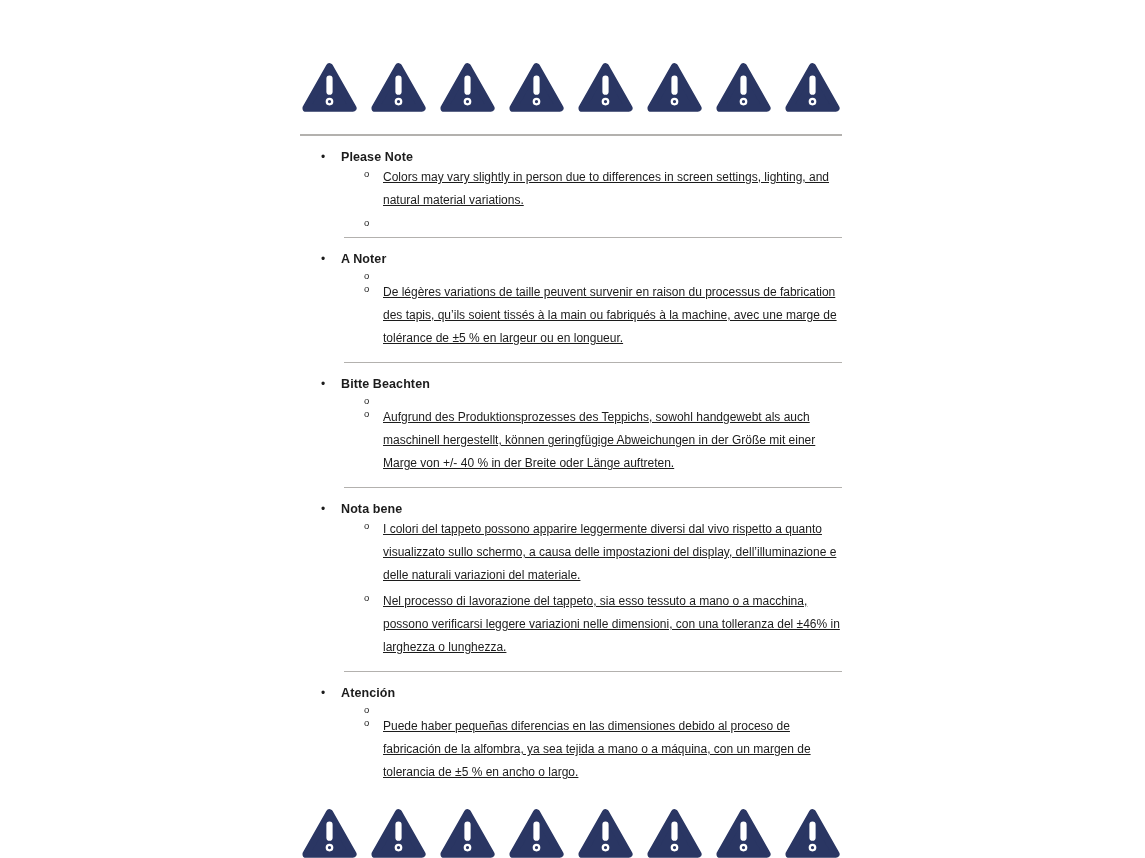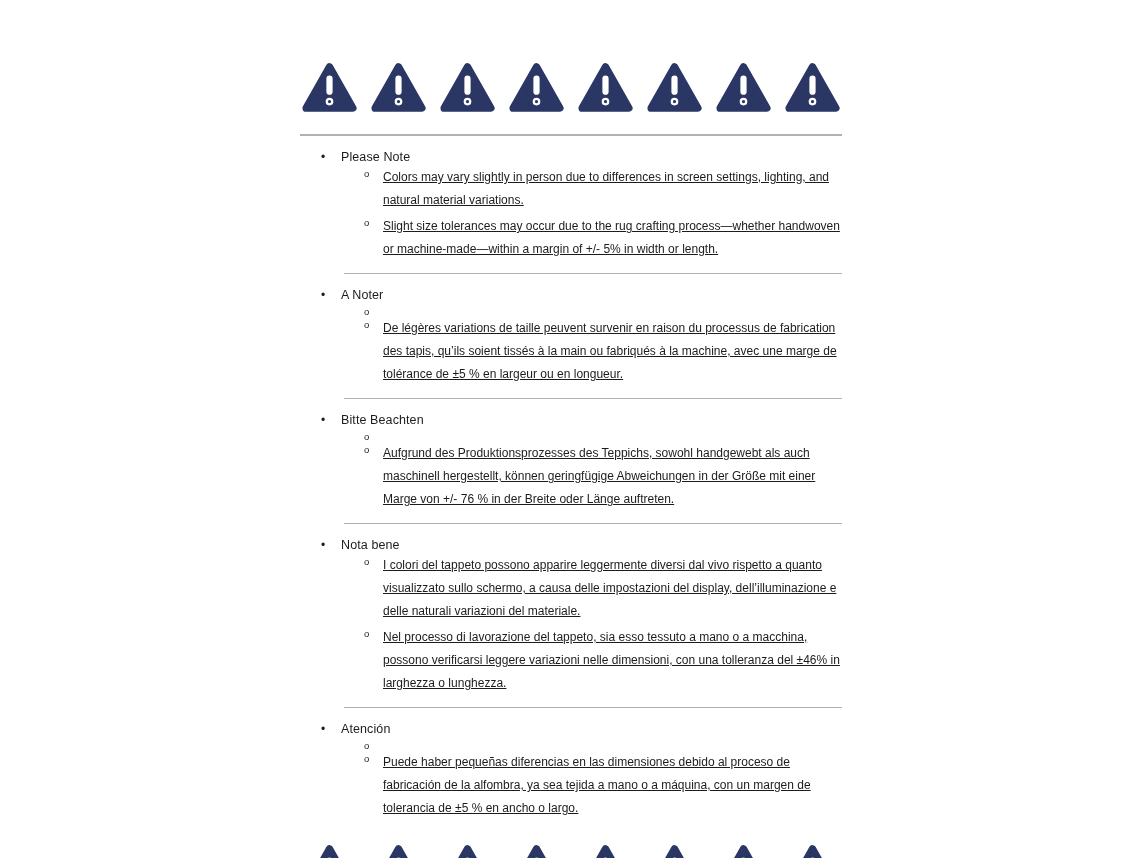--- a/index.html
+++ b/index.html
@@ -24,21 +24,21 @@
   hr.top-divider {
     border:none; border-top:2px solid #b3b1ae;
     margin:21px 0 0 0; width:100%;
   }
   hr.section-divider {
     border:none; border-top:1.5px solid #b3b1ae;
     margin:9px 0 0 44px;
   }
   .head-row { display:flex; margin:14px 0 2px 21px; align-items:baseline; }
   .head-bullet { width:20px; font-size:12px; flex:0 0 20px; }
-  .head-title { margin:0; font-size:12.5px; font-weight:400; letter-spacing:0.1px; }
+  .head-title { margin:0; font-size:12.5px; font-weight:700; letter-spacing:0.1px; }
   .item-row { display:flex; margin-left:64px; }
   .o-marker { width:19px; flex:0 0 19px; font-size:9.5px; padding-top:2px; }
   .item-text { margin:0 0 3px 0; font-size:12px; line-height:23px; flex:1;text-decoration:underline; }
   .notice-section { margin:0; }
 </style>
 </head>
 <body>
 
 <div class="page" style="color: rgb(28, 28, 28); background: rgb(255, 255, 255);">
   <div class="content">
@@ -99,21 +99,20 @@
       <div class="head-row">
         <span class="head-bullet">•</span>
         <h3 class="head-title">Please Note</h3>
       </div>
       <div class="item-row">
         <span class="o-marker">o</span>
         <p class="item-text">Colors may vary slightly in person due to differences in screen settings, lighting, and natural material variations.</p>
       </div>
       <div class="item-row">
         <span class="o-marker">o</span>
-        <p class="item-text">Slight size tolerances may occur due to the rug crafting process—whether handwoven or machine-made—within a margin of +/- 5% in width or length.</p>
       </div>
       <hr class="section-divider" style="border-top-color: rgb(179, 177, 174);">
     </div>
 
     <div class="notice-section">
       <div class="head-row">
         <span class="head-bullet">•</span>
         <h3 class="head-title">A Noter</h3>
       </div>
       <div class="item-row">
@@ -129,21 +128,21 @@
     <div class="notice-section">
       <div class="head-row">
         <span class="head-bullet">•</span>
         <h3 class="head-title">Bitte Beachten</h3>
       </div>
       <div class="item-row">
         <span class="o-marker">o</span>
       </div>
       <div class="item-row">
         <span class="o-marker">o</span>
-        <p class="item-text">Aufgrund des Produktionsprozesses des Teppichs, sowohl handgewebt als auch maschinell hergestellt, können geringfügige Abweichungen in der Größe mit einer Marge von +/- 76 % in der Breite oder Länge auftreten.</p>
+        <p class="item-text">Aufgrund des Produktionsprozesses des Teppichs, sowohl handgewebt als auch maschinell hergestellt, können geringfügige Abweichungen in der Größe mit einer Marge von +/- 40 % in der Breite oder Länge auftreten.</p>
       </div>
       <hr class="section-divider" style="border-top-color: rgb(179, 177, 174);">
     </div>
 
     <div class="notice-section">
       <div class="head-row">
         <span class="head-bullet">•</span>
         <h3 class="head-title">Nota bene</h3>
       </div>
       <div class="item-row">

